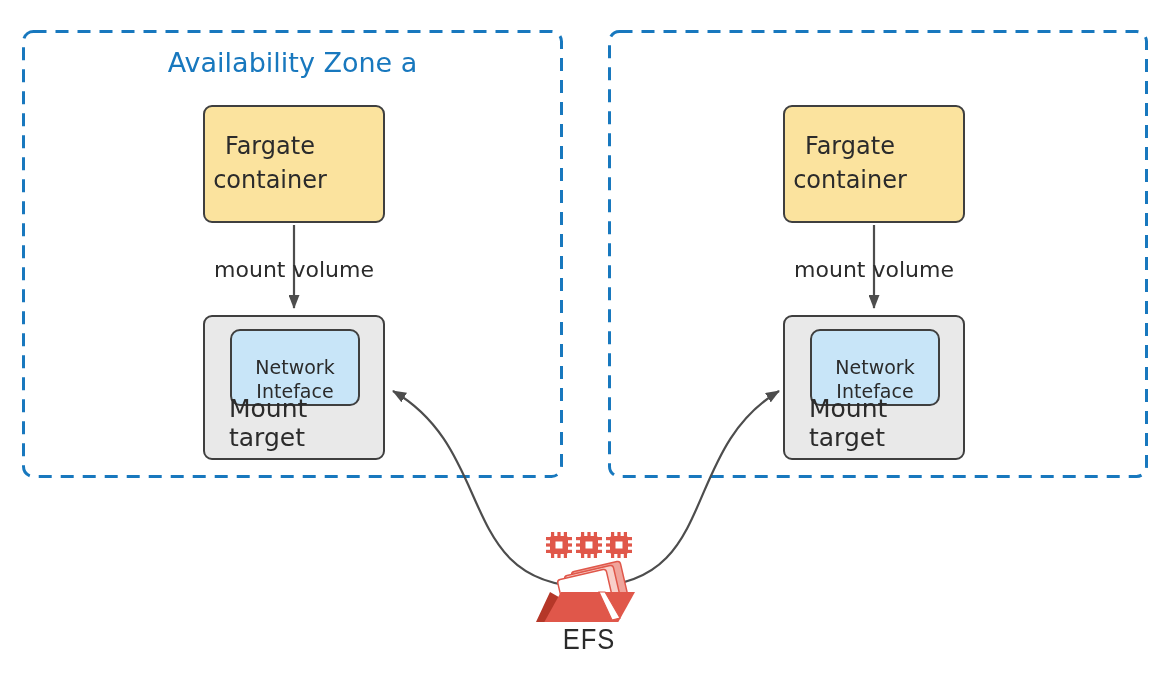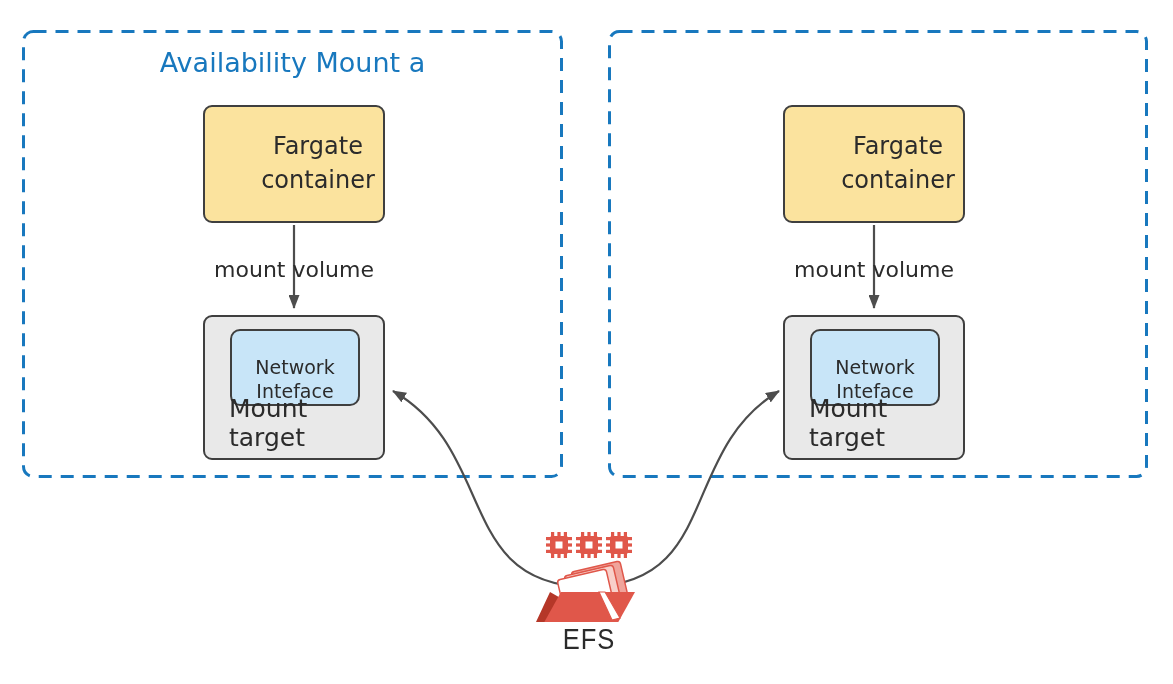--- a/index.html
+++ b/index.html
@@ -41,21 +41,21 @@
   .fargate-box {
     position: absolute;
     top: 105px;
     width: 182px;
     height: 118px;
     background: var(--fargate_fill, #fbe39e);
     border: 2.5px solid var(--box_border, #3f3f3f);
     border-radius: 9px;
     display: flex;
     align-items: center;
-    justify-content: flex-end;
+    justify-content: flex-start;
     text-align: center;
     font-size: 24px;
     line-height: 1.4;
     z-index: 2;
   }
   .fargate-box.a { left: 203px; }
   .fargate-box.b { left: 783px; }
   .fargate-box .inner-label { width: 130px; }
 
   
@@ -148,21 +148,21 @@
     <rect x="23.5" y="31.5" width="538" height="445" rx="10" style="fill:none; stroke: var(--zone_border, #1878be); stroke-width:3; stroke-dasharray:13 9;"></rect>
     <rect x="609.5" y="31.5" width="537" height="445" rx="10" style="fill:none; stroke: var(--zone_border, #1878be); stroke-width:3; stroke-dasharray:13 9;"></rect>
 
     <path d="M294,225 L294,308" marker-end="url(#arrowhead)" style="fill:none; stroke: var(--line, #4d4d4d); stroke-width:2.2;"></path>
     <path d="M874,225 L874,308" marker-end="url(#arrowhead)" style="fill:none; stroke: var(--line, #4d4d4d); stroke-width:2.2;"></path>
 
     <path d="M588,587 C455,585 498,452 393,391" marker-end="url(#arrowhead)" style="fill:none; stroke: var(--line, #4d4d4d); stroke-width:2.2;"></path>
     <path d="M588,587 C721,585 678,452 779,391" marker-end="url(#arrowhead)" style="fill:none; stroke: var(--line, #4d4d4d); stroke-width:2.2;"></path>
   </svg>
 
-  <div class="zone-title a">Availability Mount a</div>
+  <div class="zone-title a">Availability Zone a</div>
 
   <div class="fargate-box a">
     <div class="inner-label">Fargate container</div>
   </div>
   <div class="fargate-box b">
     <div class="inner-label">Fargate container</div>
   </div>
 
   <div class="mount-volume-label a">mount volume</div>
   <div class="mount-volume-label b">mount volume</div>

